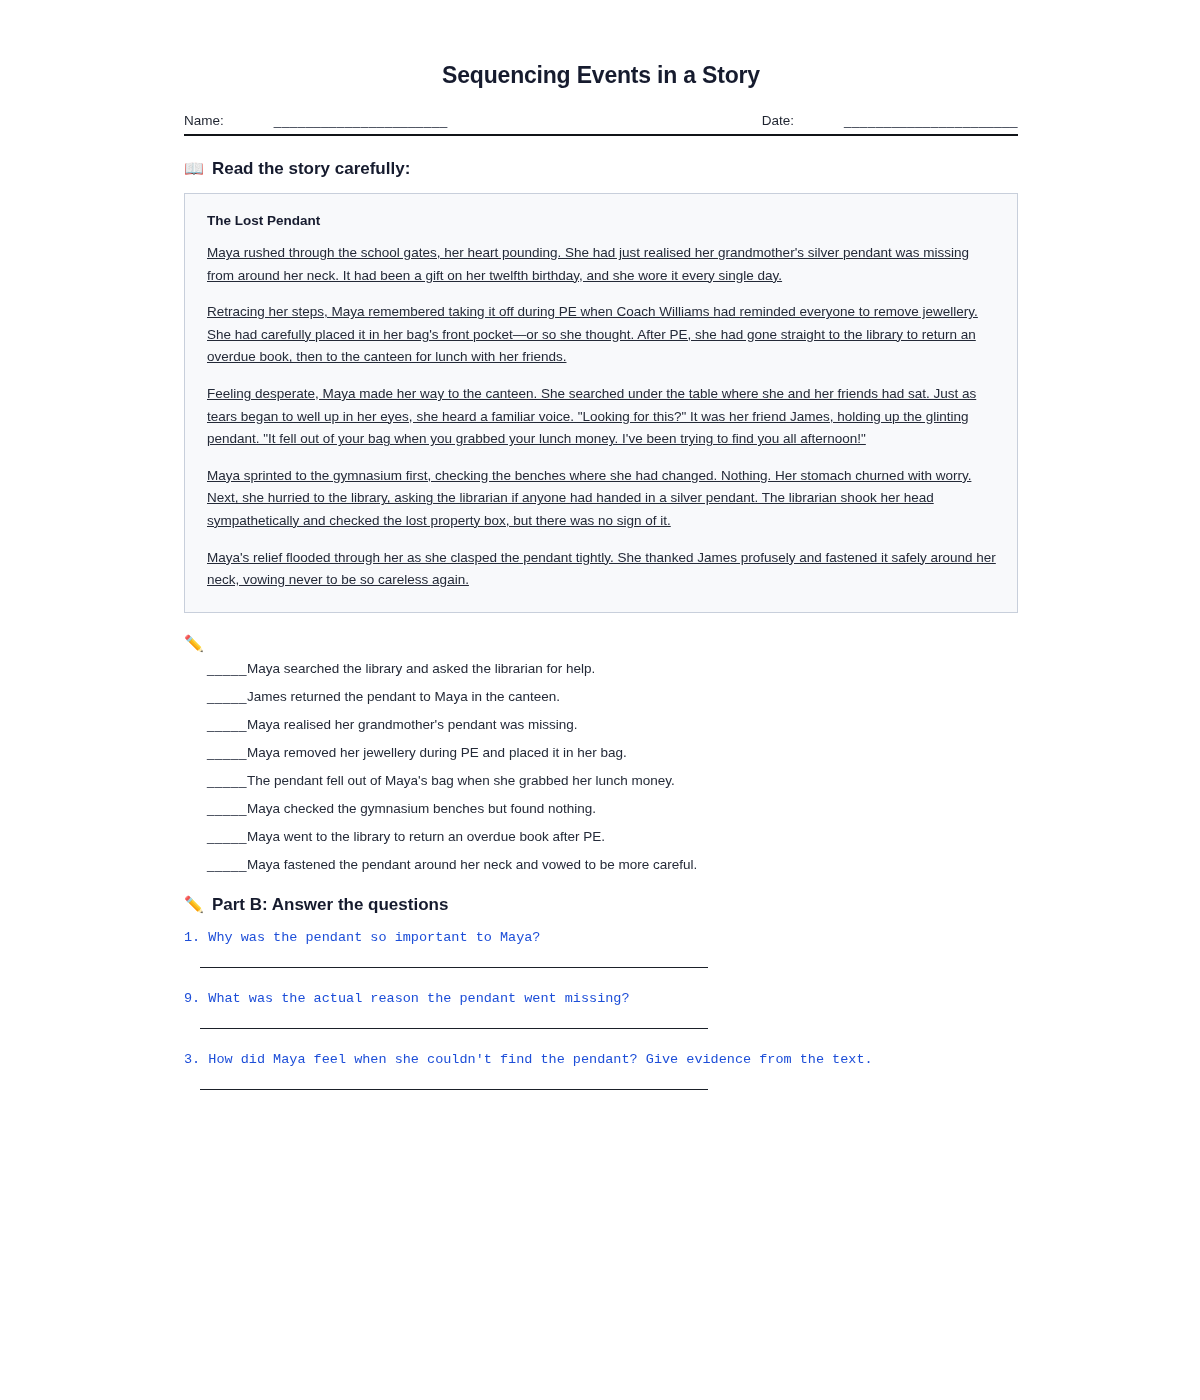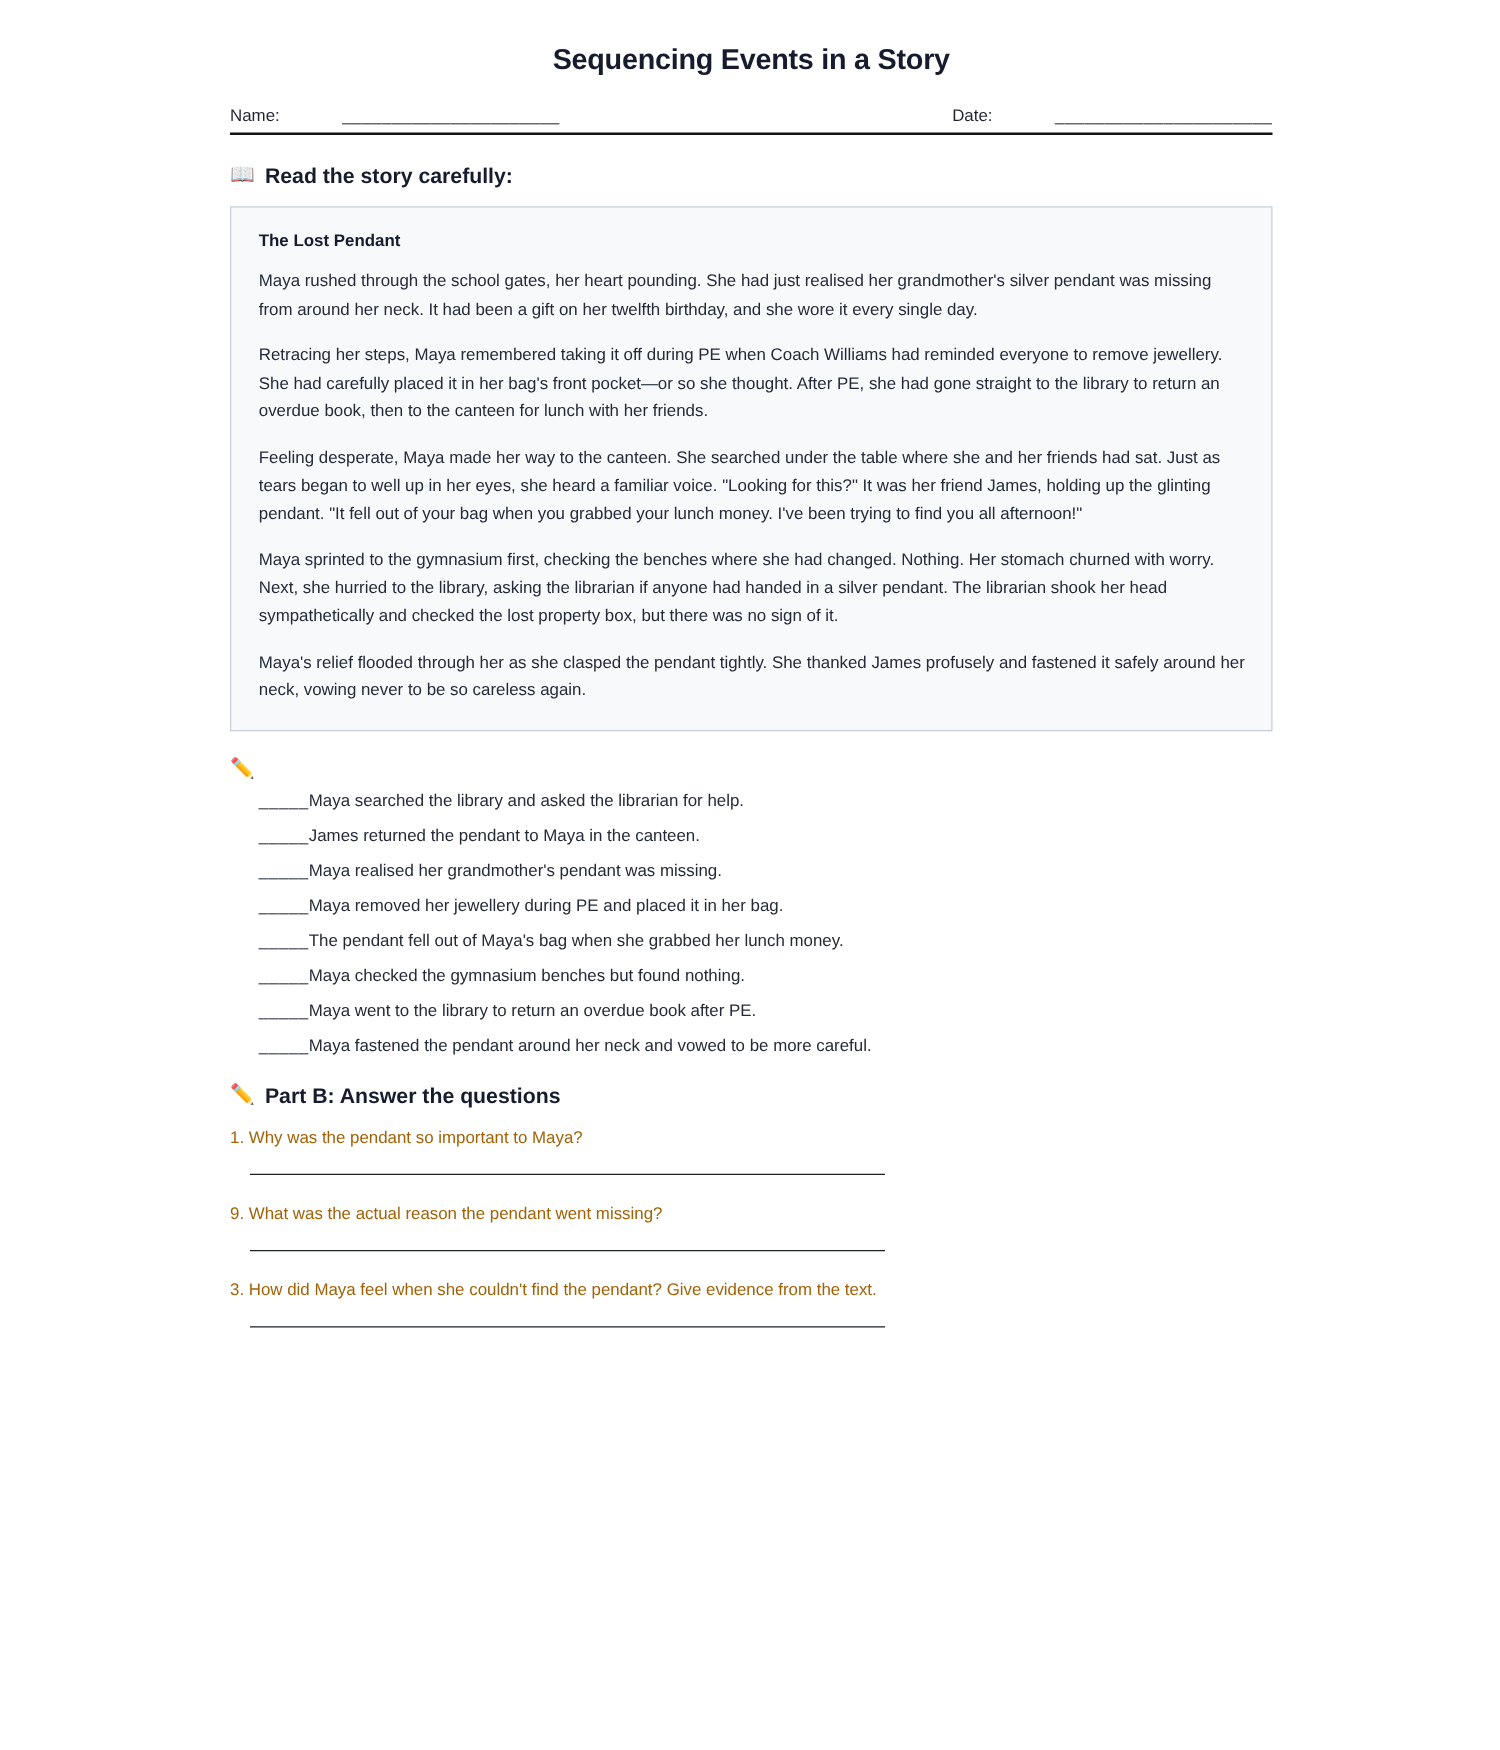--- a/index.html
+++ b/index.html
@@ -13,20 +13,21 @@
     font-family: "Liberation Sans", sans-serif;
     color: #1f2430;
     -webkit-font-smoothing: antialiased;
   }
   .page {
     position: relative;
     width: 1200px;
     height: 1088px;
     box-sizing: border-box;
     padding: 0;
+    margin-top: 28px;
   }
   .content {
     position: absolute;
     left: 184px;
     top: 0;
     width: 834px;
   }
 
   
   .worksheet-title {
@@ -100,20 +101,21 @@
     font-weight: bold;
     color: #161b2e;
     margin: 0 0 14px 0;
   }
   .story-p {
     font-size: 13.5px;
     line-height: 22.6px;
     color: #242a38;
     margin: 0 0 14px 0;
     text-align: left;
+    text-decoration: underline;
   }
   .story-p:last-child {
     margin-bottom: 0;
   }
 
   
   .events-list {
     margin: 10px 0 0 0;
     padding: 0;
     list-style: none;
@@ -140,23 +142,24 @@
 
   
   .questions {
     margin-top: 14px;
   }
   .question-block {
     margin-bottom: 22px;
   }
   .question-text {
     font-size: 13.5px;
-    color: #a16207;
+    color: #1d4ed8;
     margin: 0;
     line-height: 18px;
+    font-family: Liberation Mono, monospace;
   }
   .answer-line {
     border: 0;
     border-top: 1.2px solid #1b2029;
     width: 508px;
     margin: 20px 0 0 16px;
   }
 </style>
 </head>
 <body>

